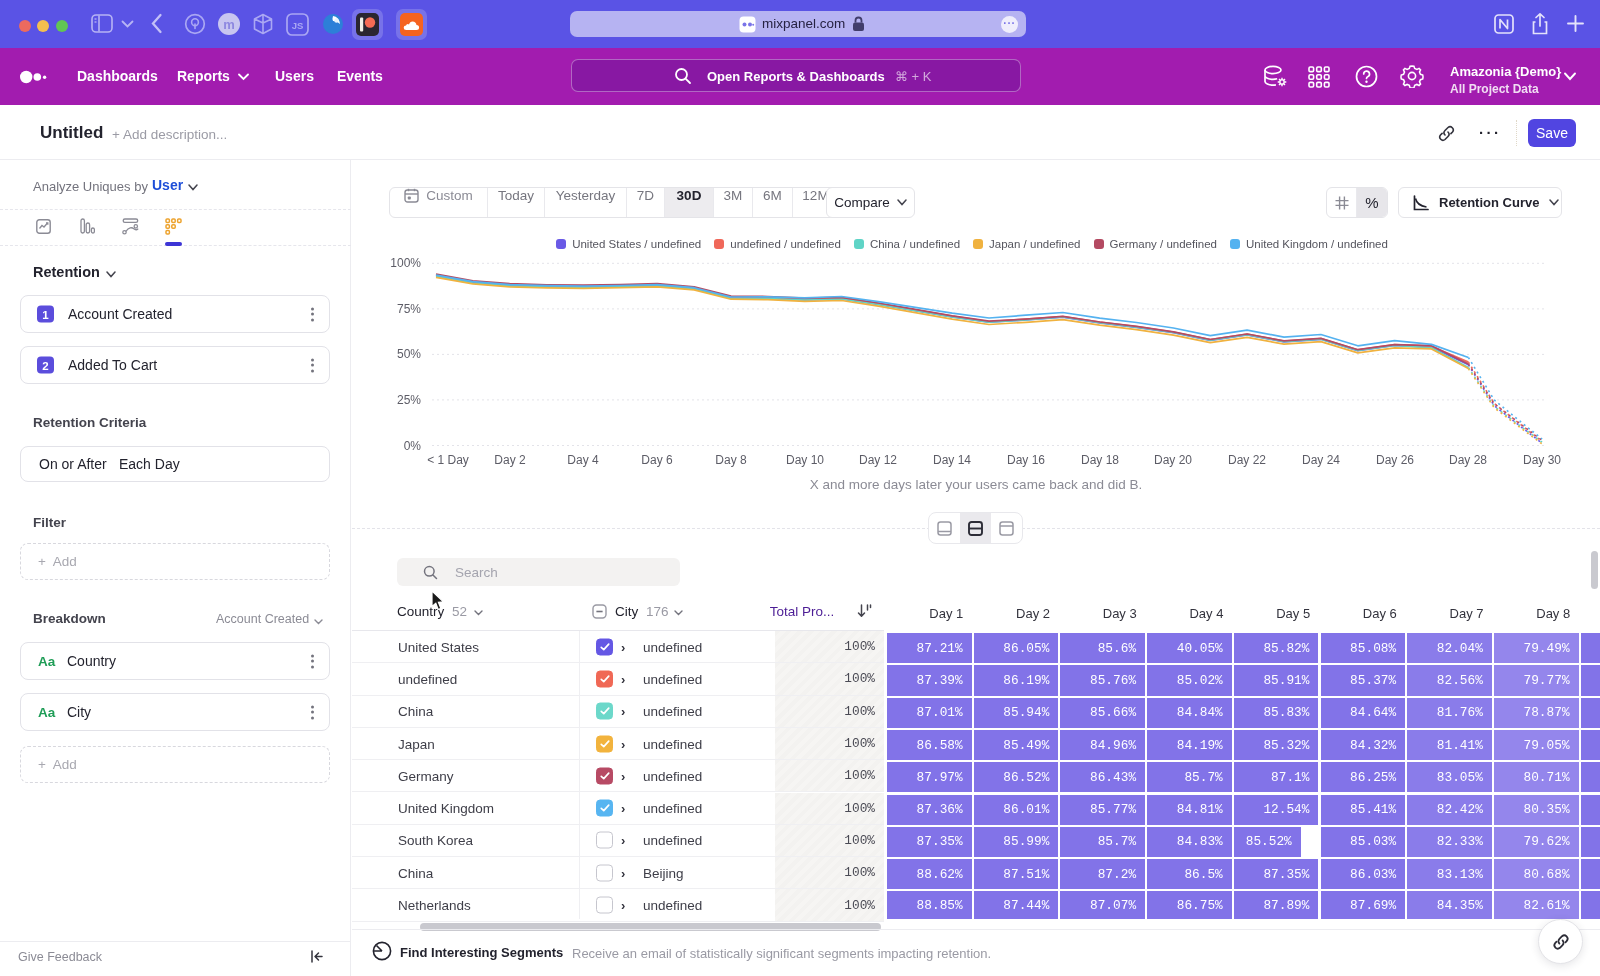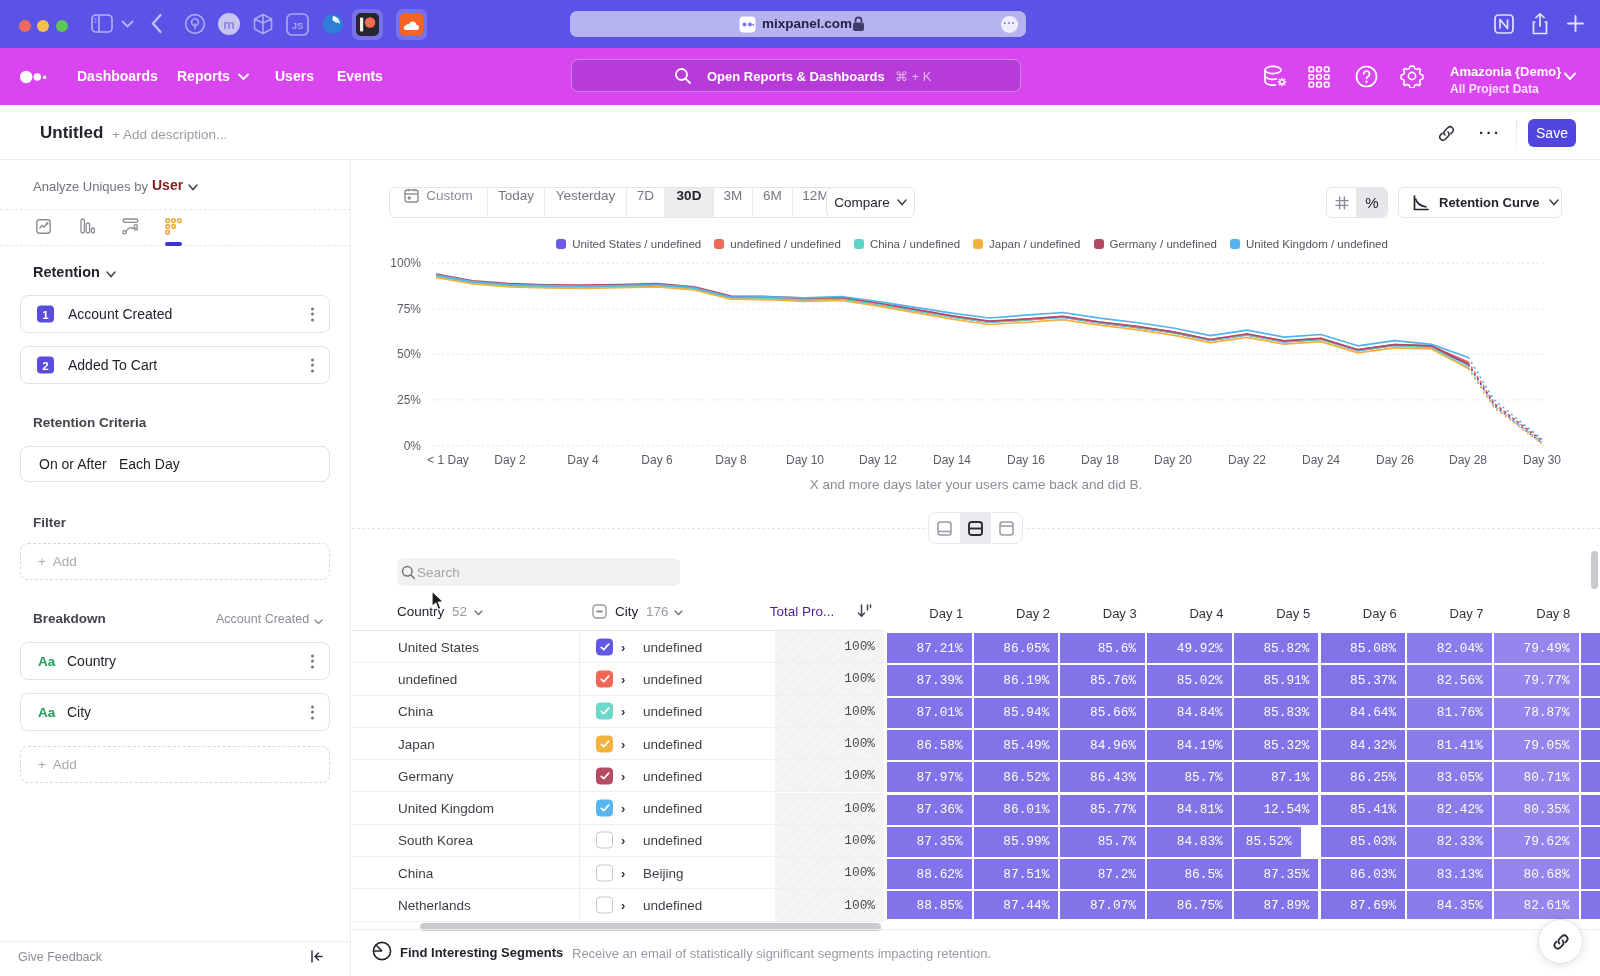--- a/index.html
+++ b/index.html
@@ -1,19 +1,19 @@
 <!DOCTYPE html>
 <html><head><meta charset="utf-8"><style>
 *{margin:0;padding:0;box-sizing:border-box}
 html,body{width:1600px;height:976px;overflow:hidden;font-family:"Liberation Sans",sans-serif;background:#fff}
 .abs{position:absolute}
 
 #chrome{position:absolute;left:0;top:0;width:1600px;height:48px;background:#5a53e5}
 .tl{position:absolute;top:20px;width:12px;height:12px;border-radius:50%}
-#nav{position:absolute;left:0;top:48px;width:1600px;height:57px;background:#d946ef}
+#nav{position:absolute;left:0;top:48px;width:1600px;height:57px;background:#a21caf}
 .navlink{position:absolute;top:0;height:57px;line-height:57px;color:#fff;font-size:14px;font-weight:700}
 
 #titlebar{position:absolute;left:0;top:105px;width:1600px;height:55px;background:#fff;border-bottom:1px solid #ececf0}
 
 #sidebar{position:absolute;left:0;top:160px;width:351px;height:816px;background:#fff;border-right:1px solid #ececf0}
 .card{position:absolute;left:20px;width:310px;border:1px solid #e2e2e8;border-radius:8px;background:#fff}
 .kebab{position:absolute;right:14px;top:50%;transform:translateY(-50%);color:#73737d;font-size:13px;letter-spacing:0;line-height:4px;width:4px}
 .kebab i{display:block;width:3px;height:3px;border-radius:50%;background:#73737d;margin:2.5px 0}
 .dashadd{position:absolute;left:20px;width:310px;height:37px;border:1px dashed #d8d8de;border-radius:8px;color:#a8a8b0;font-size:13.5px;display:flex;align-items:center;padding-left:17px}
 .badge{position:absolute;left:16px;top:50%;transform:translateY(-50%);width:17px;height:17px;border-radius:4px;background:#5b4ddc;color:#fff;font-size:11.5px;font-weight:700;display:flex;align-items:center;justify-content:center}
@@ -80,21 +80,21 @@
       <path d="M4 15.5 q-2.5 0 -2.5 -2.2 q0 -2.2 2.3 -2.2 q0.3 -1.6 1.8 -1.6 q0.7 0 1.2 0.4 q0.9 -2.9 3.6 -2.9 q3.3 0 3.9 3.5 q2.6 0 2.6 2.5 q0 2.5 -2.8 2.5 Z" fill="#fff" transform="translate(2.2,1.5)"></path>
     </svg>
 </div>
 <div class="abs" style="left:570px;top:11px;width:456px;height:26px;border-radius:7px;background:#b6b3f2"></div>
 <svg class="abs" style="left:739px;top:16px" width="17" height="17" viewBox="0 0 17 17">
     <rect x="0.5" y="0.5" width="16" height="16" rx="4" fill="#fff"></rect>
     <circle cx="5.5" cy="8.5" r="2" fill="#7a74e8"></circle>
     <circle cx="11" cy="8.5" r="2" fill="#7a74e8"></circle>
     <circle cx="14.2" cy="8.8" r="1" fill="#7a74e8"></circle>
   </svg>
-<div class="abs" style="left:762px;top:16px;width:200px;color:#262243;font-size:13.5px;font-weight:700">mixpanel.com</div>
+<div class="abs" style="left:762px;top:16px;width:200px;color:#262243;font-size:13.5px;font-weight:400">mixpanel.com</div>
 <svg class="abs" style="left:852px;top:16px" width="13" height="16" viewBox="0 0 13 16">
     <rect x="1" y="6.5" width="11" height="8.5" rx="2" fill="#413d6b"></rect>
     <path d="M3.5 6.5 V4.5 a3 3 0 0 1 6 0 V6.5" fill="none" stroke="#413d6b" stroke-width="1.8"></path>
   </svg>
 <div class="abs" style="left:1001px;top:16px;width:17px;height:17px;border-radius:50%;background:#efeefc;display:flex;align-items:center;justify-content:center">
     <div style="color:#7a74e8;font-size:11px;font-weight:700;letter-spacing:0.5px;margin-top:-4px">···</div>
   </div>
 <svg class="abs" style="left:1494px;top:14px" width="20" height="20" viewBox="0 0 20 20">
     <rect x="1" y="1" width="18" height="18" rx="3.5" fill="none" stroke="#e4e2fb" stroke-width="1.7"></rect>
     <path d="M6 14.5 V5.5 L13.5 14.5 V5.5" fill="none" stroke="#e4e2fb" stroke-width="1.7" stroke-linejoin="round"></path>
@@ -170,21 +170,21 @@
         <path d="M7 10 a3.2 3.2 0 0 1 0 -4.5 l3 -3 a3.2 3.2 0 0 1 4.5 4.5 l-1.6 1.6"></path>
         <path d="M10 7 a3.2 3.2 0 0 1 0 4.5 l-3 3 a3.2 3.2 0 0 1 -4.5 -4.5 l1.6 -1.6"></path>
       </g>
     </svg>
 <div class="abs" style="left:1479px;top:19px;color:#23232e;font-size:15px;font-weight:700;letter-spacing:2.5px">···</div>
 <div class="abs" style="left:1516px;top:15px;width:1px;height:26px;border-left:1px dotted #e0d8c8"></div>
 <div class="abs" style="left:1528px;top:14px;width:48px;height:28px;background:#5145e1;border-radius:6px;color:#fff;font-size:14px;display:flex;align-items:center;justify-content:center">Save</div>
 </div>
 <div id="sidebar"></div>
 <div class="abs" style="left:33px;top:179px;font-size:13px;color:#73737d">Analyze Uniques by</div>
-<div class="abs" style="left:152px;top:177px;font-size:14px;font-weight:700;color:#7f1d1d">User</div>
+<div class="abs" style="left:152px;top:177px;font-size:14px;font-weight:700;color:#1d4ed8">User</div>
 <svg class="abs" style="left:188px;top:184px" width="10" height="7" viewBox="0 0 10 7">
     <path d="M1 1 L5 5.5 L9 1" fill="none" stroke="#44444e" stroke-width="1.5" stroke-linecap="round"></path>
   </svg>
 <div class="abs" style="left:0px;top:209px;width:351px;border-top:1px dashed #e6e6ec"></div>
 <div class="abs" style="left:0px;top:245px;width:351px;border-top:1px dashed #e6e6ec"></div>
 <svg class="abs" style="left:36px;top:219px" width="15" height="15" viewBox="0 0 15 15">
     <rect x="0.8" y="0.8" width="13.4" height="13.4" rx="2.5" fill="none" stroke="#8b8b95" stroke-width="1.4"></rect>
     <path d="M3.5 9.5 L6 6.5 L8 8 L11.5 4" fill="none" stroke="#8b8b95" stroke-width="1.3"></path>
     <path d="M10 4 h1.8 v1.8" fill="none" stroke="#8b8b95" stroke-width="1.3"></path>
   </svg>
@@ -372,21 +372,21 @@
         <line x1="1" y1="7.5" x2="14" y2="7.5" stroke="#2c2c36" stroke-width="1.9"></line>
       </svg>
     </div>
 <div style="flex:1;display:flex;align-items:center;justify-content:center">
       <svg width="15" height="15" viewBox="0 0 15 15">
         <rect x="1" y="1" width="13" height="13" rx="2.5" fill="none" stroke="#9a9aa4" stroke-width="1.5"></rect>
         <line x1="1" y1="5" x2="14" y2="5" stroke="#9a9aa4" stroke-width="1.5"></line>
       </svg>
     </div>
 </div>
-<div class="abs" style="left:397px;top:558px;width:283px;height:28px;background:#f3f2f1;border-radius:6px;display:flex;align-items:center;padding-left:4px;gap:1px">
+<div class="abs" style="left:397px;top:558px;width:283px;height:28px;background:#f3f2f1;border-radius:6px;display:flex;align-items:center;padding-left:26px;gap:17px">
 <svg width="15" height="15" viewBox="0 0 15 15">
       <circle cx="6.3" cy="6.3" r="4.8" fill="none" stroke="#73737d" stroke-width="1.5"></circle>
       <line x1="10" y1="10" x2="13.5" y2="13.5" stroke="#73737d" stroke-width="1.5" stroke-linecap="round"></line>
     </svg>
 <span style="color:#a4a4ae;font-size:13.5px">Search</span>
   </div>
 <div class="abs" style="left:397px;top:604px;font-size:13.5px;color:#23232e">Country</div>
 <div class="abs" style="left:452px;top:604px;font-size:13.5px;color:#9a9aa4">52</div>
 <svg class="abs" style="left:474px;top:610px" width="9" height="6" viewBox="0 0 9 6">
     <path d="M1 1 L4.5 4.5 L8 1" fill="none" stroke="#73737d" stroke-width="1.4" stroke-linecap="round"></path>
@@ -432,21 +432,21 @@
 <div class="pcell" style="left:887.0px;top:633.0px;width:84.7px;height:30.3px;background:#8273e8">
     <span>87.21%</span>
   </div>
 <div class="pcell" style="left:973.7px;top:633.0px;width:84.7px;height:30.3px;background:#8273e8">
     <span>86.05%</span>
   </div>
 <div class="pcell" style="left:1060.4px;top:633.0px;width:84.7px;height:30.3px;background:#8273e8">
     <span>85.6%</span>
   </div>
 <div class="pcell" style="left:1147.1px;top:633.0px;width:84.7px;height:30.3px;background:#8273e8">
-    <span>49.92%</span>
+    <span>40.05%</span>
   </div>
 <div class="pcell" style="left:1233.8px;top:633.0px;width:84.7px;height:30.3px;background:#8273e8">
     <span>85.82%</span>
   </div>
 <div class="pcell" style="left:1320.5px;top:633.0px;width:84.7px;height:30.3px;background:#8273e8">
     <span>85.08%</span>
   </div>
 <div class="pcell" style="left:1407.2px;top:633.0px;width:84.7px;height:30.3px;background:#8a7cea">
     <span>82.04%</span>
   </div>

